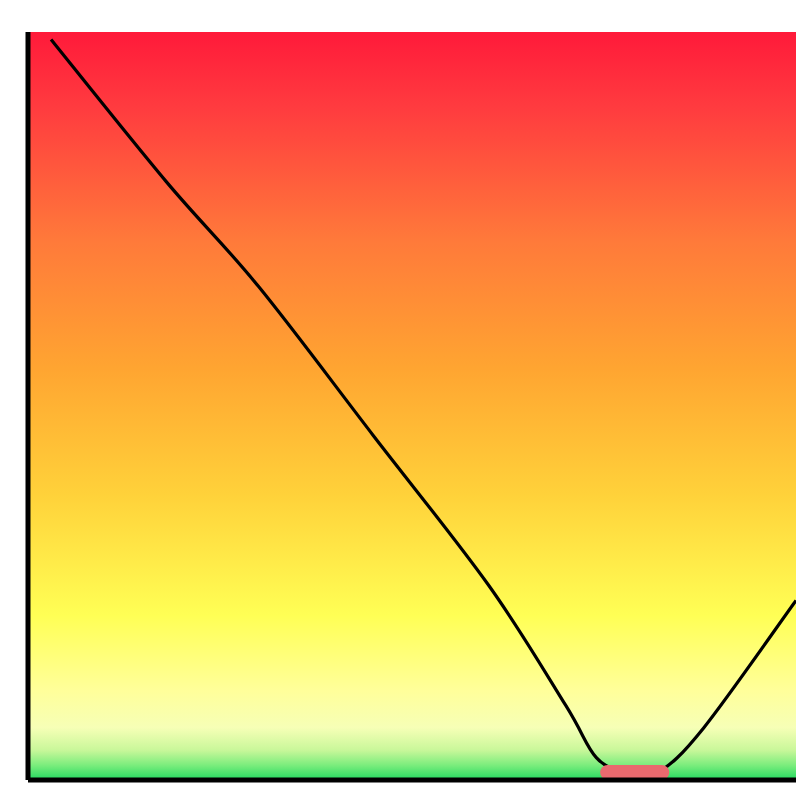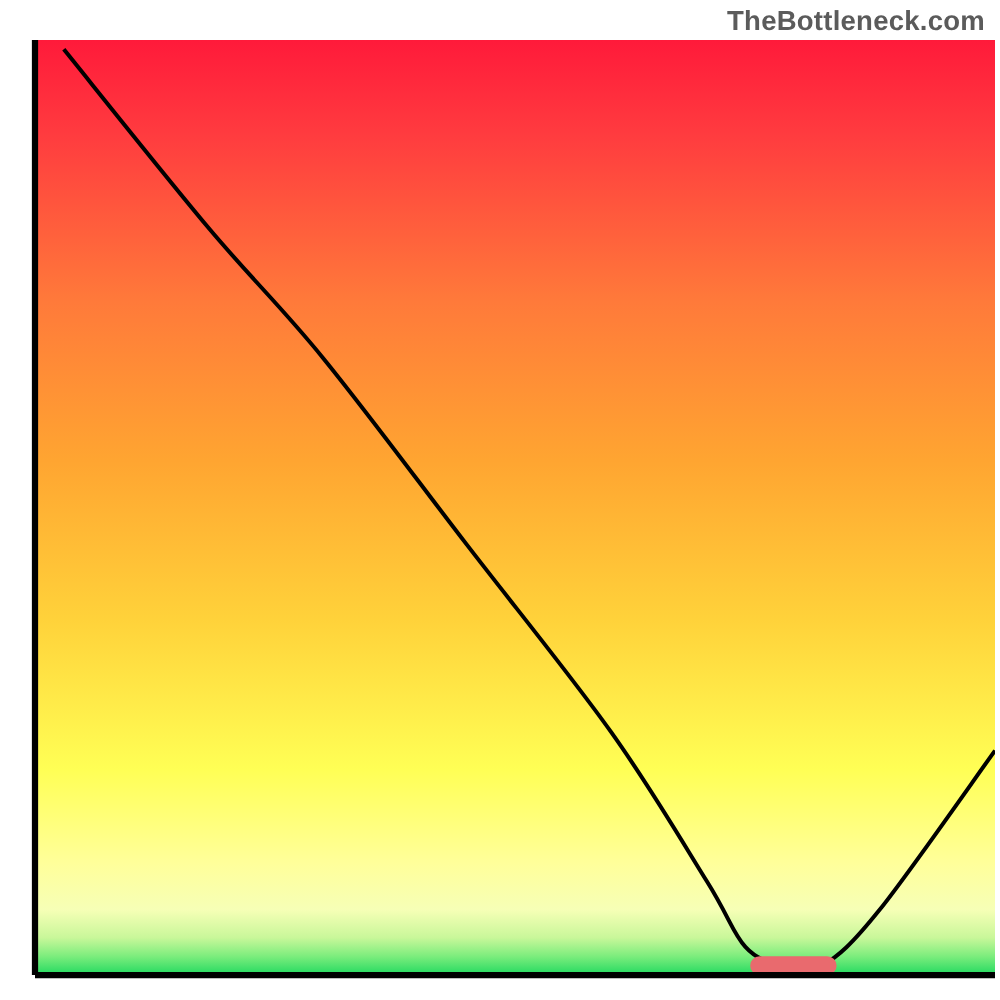--- a/index.html
+++ b/index.html
@@ -28,21 +28,20 @@
     position: absolute;
     left: 0;
     top: 0;
   }
 </style>
 </head>
 <body>
 
 <div class="wrap">
 
-  <div class="attribution">TheBottleneck.com</div>
 
   <svg class="chart" width="800" height="800" viewBox="0 0 800 800">
 
     <defs>
       <linearGradient id="bg-grad" x1="0" y1="0" x2="0" y2="1">
         <stop offset="0%" stop-color="#ff1a3a"></stop>
         <stop offset="10%" stop-color="#ff3b3f"></stop>
         <stop offset="28%" stop-color="#ff7a3a"></stop>
         <stop offset="45%" stop-color="#ffa531"></stop>
         <stop offset="62%" stop-color="#ffd23a"></stop>

